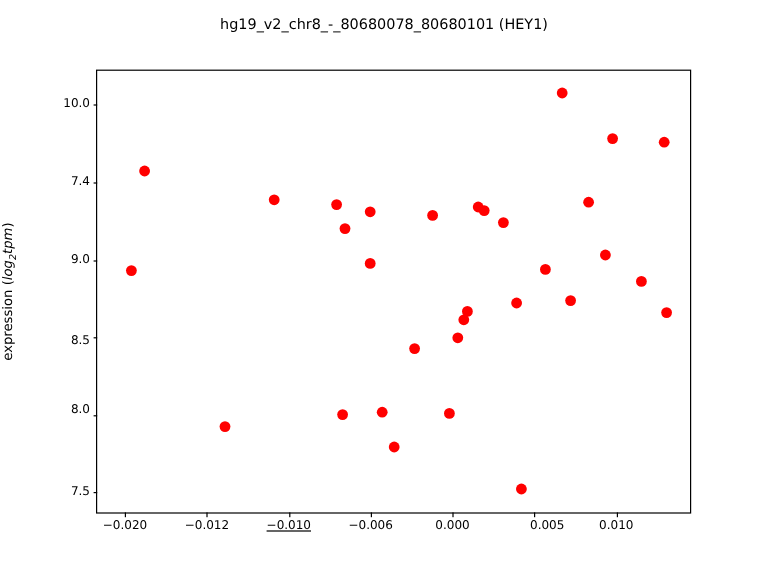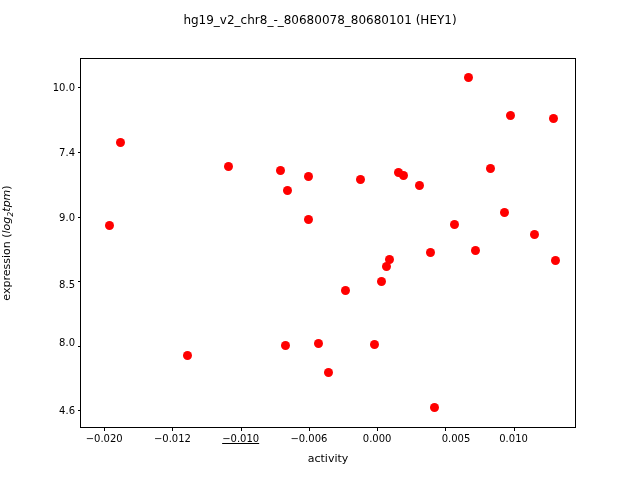--- a/index.html
+++ b/index.html
@@ -172,30 +172,29 @@
       <div class="xticklabel" style="left: 159.663px; text-decoration: underline;">−0.010</div>
       <div class="xtick" style="left: 227.895px;"></div>
       <div class="xticklabel" style="left: 227.895px;">−0.006</div>
       <div class="xtick" style="left: 296.127px;"></div>
       <div class="xticklabel" style="left: 296.127px;">0.000</div>
       <div class="xtick" style="left: 364.359px;"></div>
       <div class="xticklabel" style="left: 375px;">0.005</div>
       <div class="xtick" style="left: 432.591px;"></div>
       <div class="xticklabel" style="left: 432.591px;">0.010</div>
       <div class="ytick" style="top: 351.214px;"></div>
-      <div class="yticklabel" style="top: 351.214px;">4.6</div>
+      <div class="yticklabel" style="top: 351.214px;">7.5</div>
       <div class="ytick" style="top: 286.653px;"></div>
       <div class="yticklabel" style="top: 283px; text-align: center;">8.0</div>
       <div class="ytick" style="top: 222.091px;"></div>
       <div class="yticklabel" style="top: 225px;">8.5</div>
       <div class="ytick" style="top: 157.53px;"></div>
       <div class="yticklabel" style="top: 157.53px;">9.0</div>
       <div class="ytick" style="top: 92.9684px;"></div>
       <div class="yticklabel" style="top: 92.9684px;">7.4</div>
       <div class="ytick" style="top: 28.407px;"></div>
       <div class="yticklabel" style="top: 28.407px;">10.0</div>
     </div>
 
-  <div id="xlabel">activity</div>
 
   <div id="ylabel"><span>expression (</span><span class="ital">log</span><sub class="ital">2</sub><span class="ital">tpm</span><span>)</span></div>
 
 </div>
 
 </body></html>

